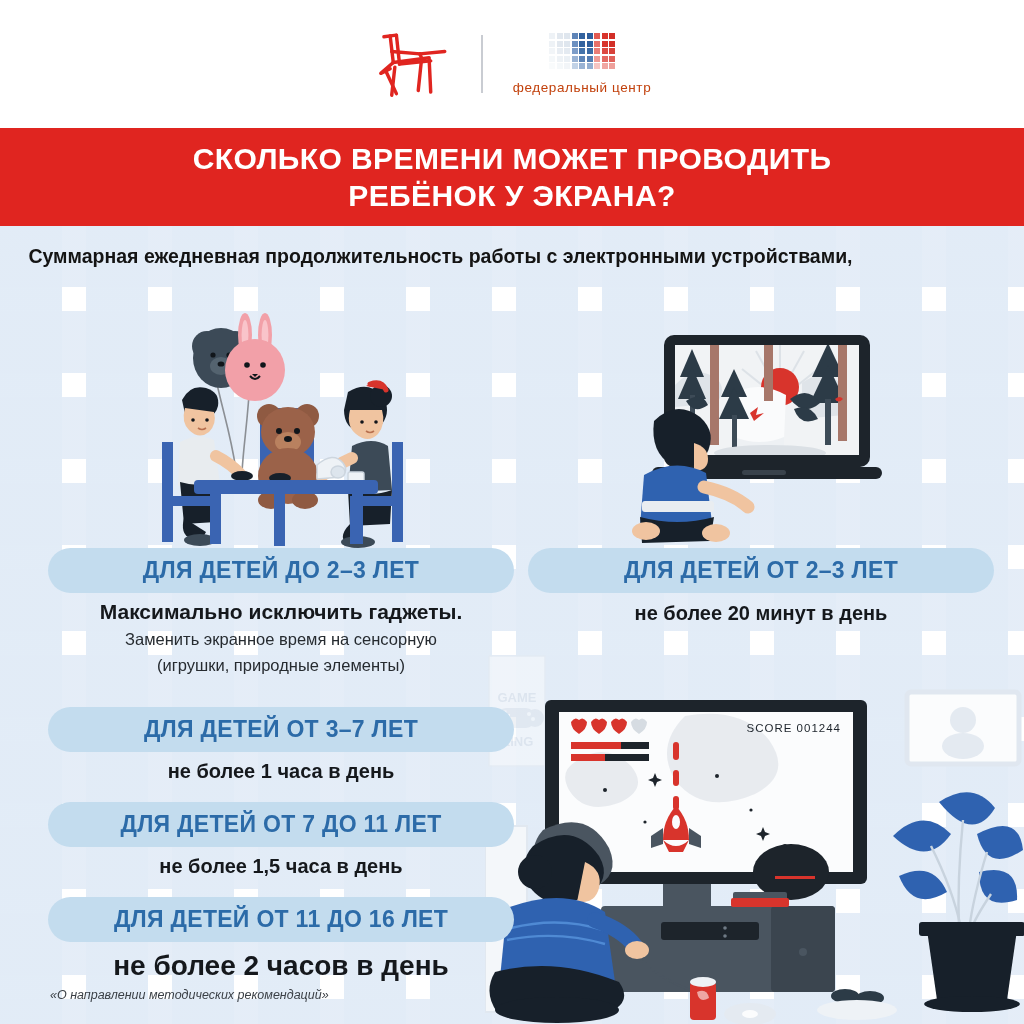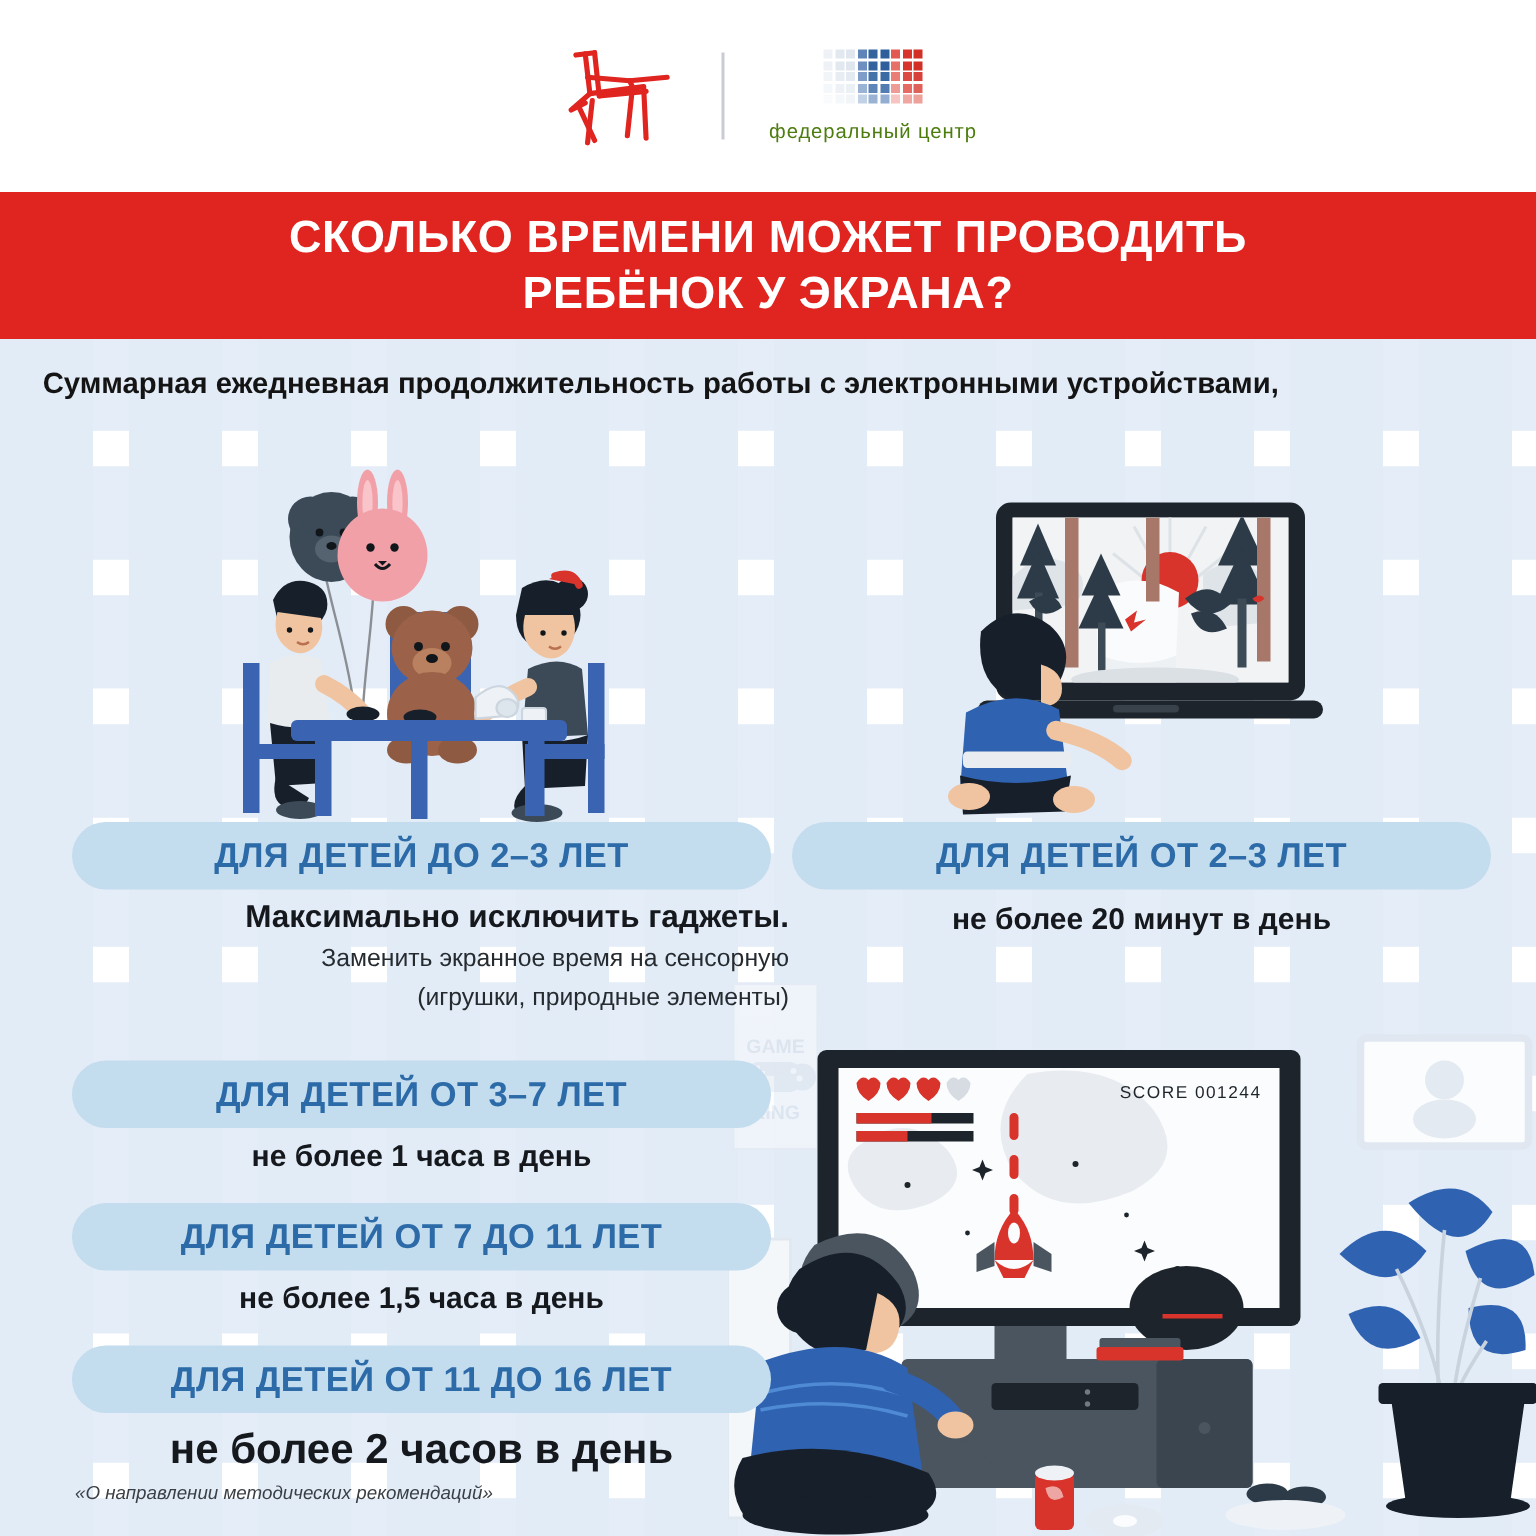--- a/index.html
+++ b/index.html
@@ -43,21 +43,21 @@
   .brand-grid {
     display: grid; grid-template-columns: repeat(9, 6px);
     grid-template-rows: repeat(5, 6px); gap: 1.5px; margin-bottom: 7px;
   }
   .brand-grid i { display: block; width: 6px; height: 6px; }
   .brand-name {
     color: #e02520; font-size: 26px; font-weight: bold; letter-spacing: 1.2px;
     line-height: 1;
   }
   .brand-sub {
-    color: #4d7c0f; font-size: 13.5px; letter-spacing: .6px; margin-top: 4px;
+    color: #c2410c; font-size: 13.5px; letter-spacing: .6px; margin-top: 4px;
   }
 
   
   .titleband {
     position: absolute; top: 128px; left: 0; width: 1024px; height: 98px;
     background: #e02520; z-index: 3;
     display: flex; flex-direction: column; align-items: center; justify-content: center;
   }
   .titleband h1 {
     color: #fff; font-size: 30px; font-weight: 800; line-height: 1.25;
@@ -77,21 +77,21 @@
   .pill {
     background: #c3dcee; border-radius: 26px;
     display: flex; align-items: center; justify-content: center;
     color: #2c6ba8; font-weight: 800; letter-spacing: .3px;
     z-index: 5; position: absolute;
   }
   .cap { position: absolute; z-index: 5; text-align: center; color: #15181c; }
 
   
   #pill-1 { left: 48px; top: 548px; width: 466px; height: 45px; font-size: 23px; }
-  #cap-1  { left: 36px; top: 598px; width: 490px; text-align: right; }
+  #cap-1  { left: 36px; top: 598px; width: 490px; }
   #cap-1 .big { font-size: 21px; font-weight: bold; color: #15181c; line-height: 1.35; }
   #cap-1 .small { font-size: 16.5px; color: #262b30; line-height: 1.42; margin-top: 2px; }
 
   #pill-2 { left: 48px; top: 707px; width: 466px; height: 45px; font-size: 23px; }
   #cap-2  { left: 48px; top: 760px; width: 466px; font-size: 20px; font-weight: bold; }
 
   #pill-3 { left: 48px; top: 802px; width: 466px; height: 45px; font-size: 23px; }
   #cap-3  { left: 48px; top: 855px; width: 466px; font-size: 20px; font-weight: bold; }
 
   #pill-4 { left: 48px; top: 897px; width: 466px; height: 45px; font-size: 23px; }

